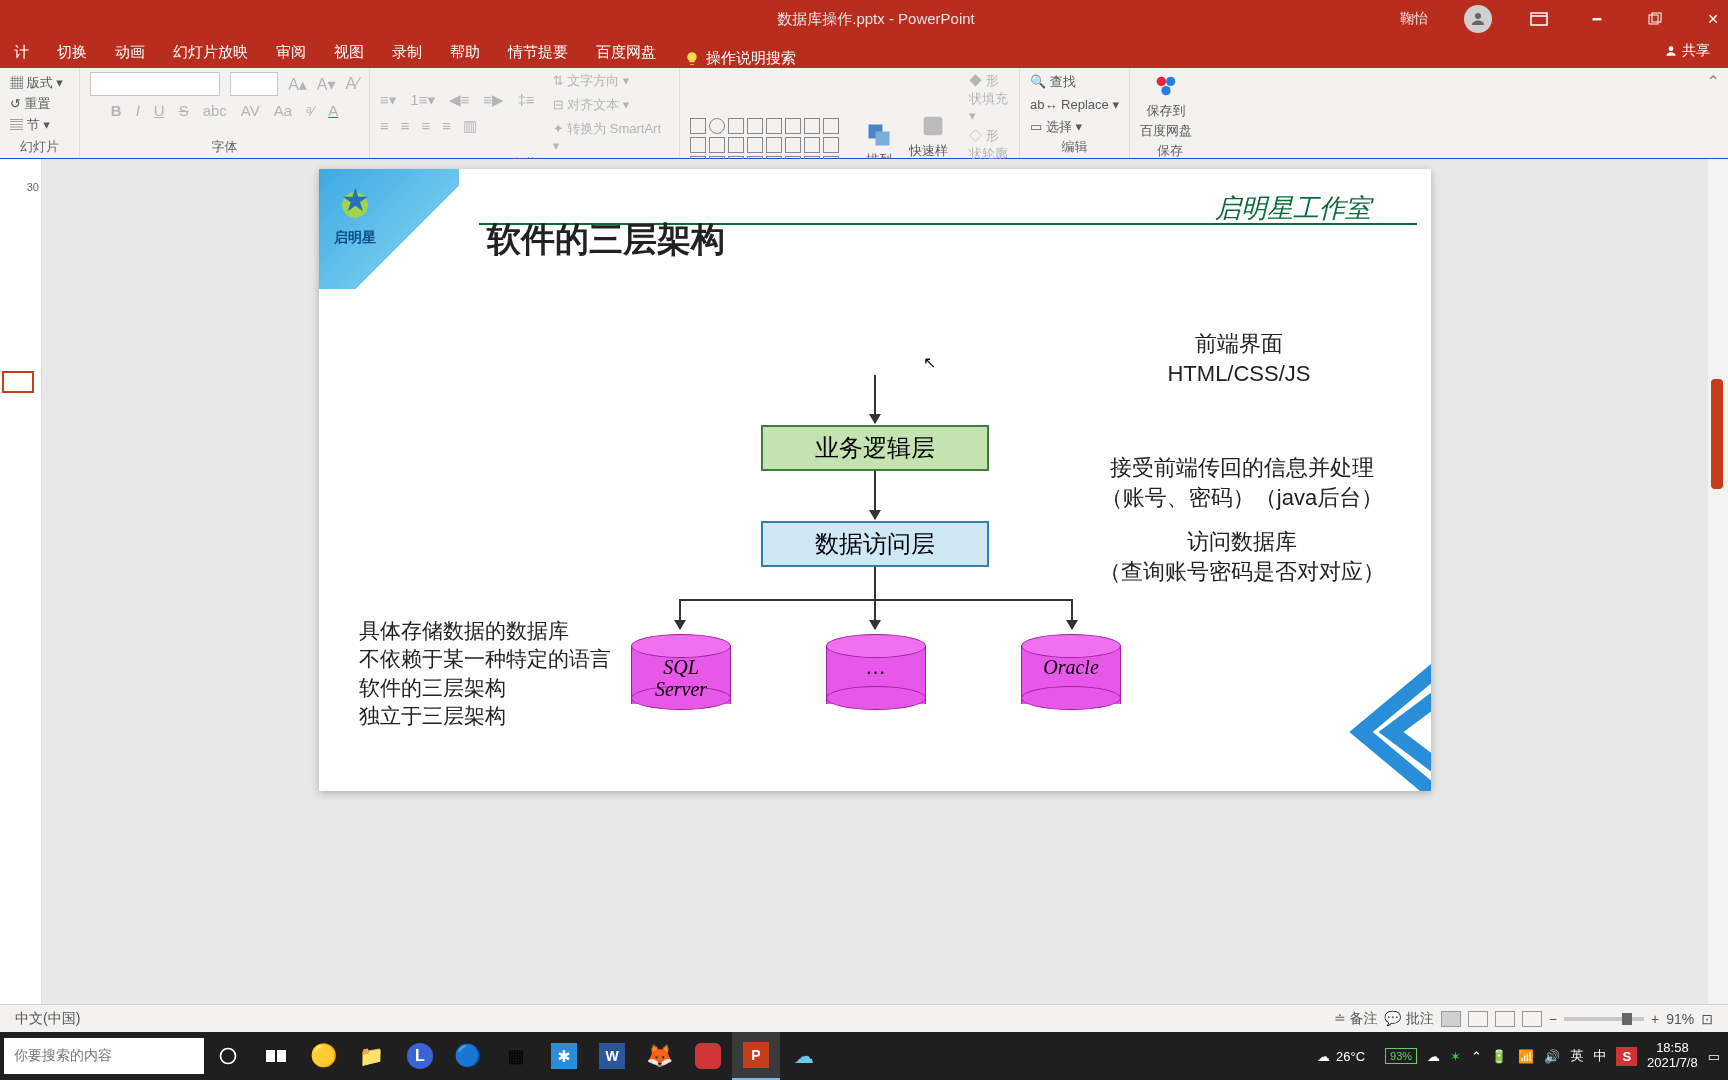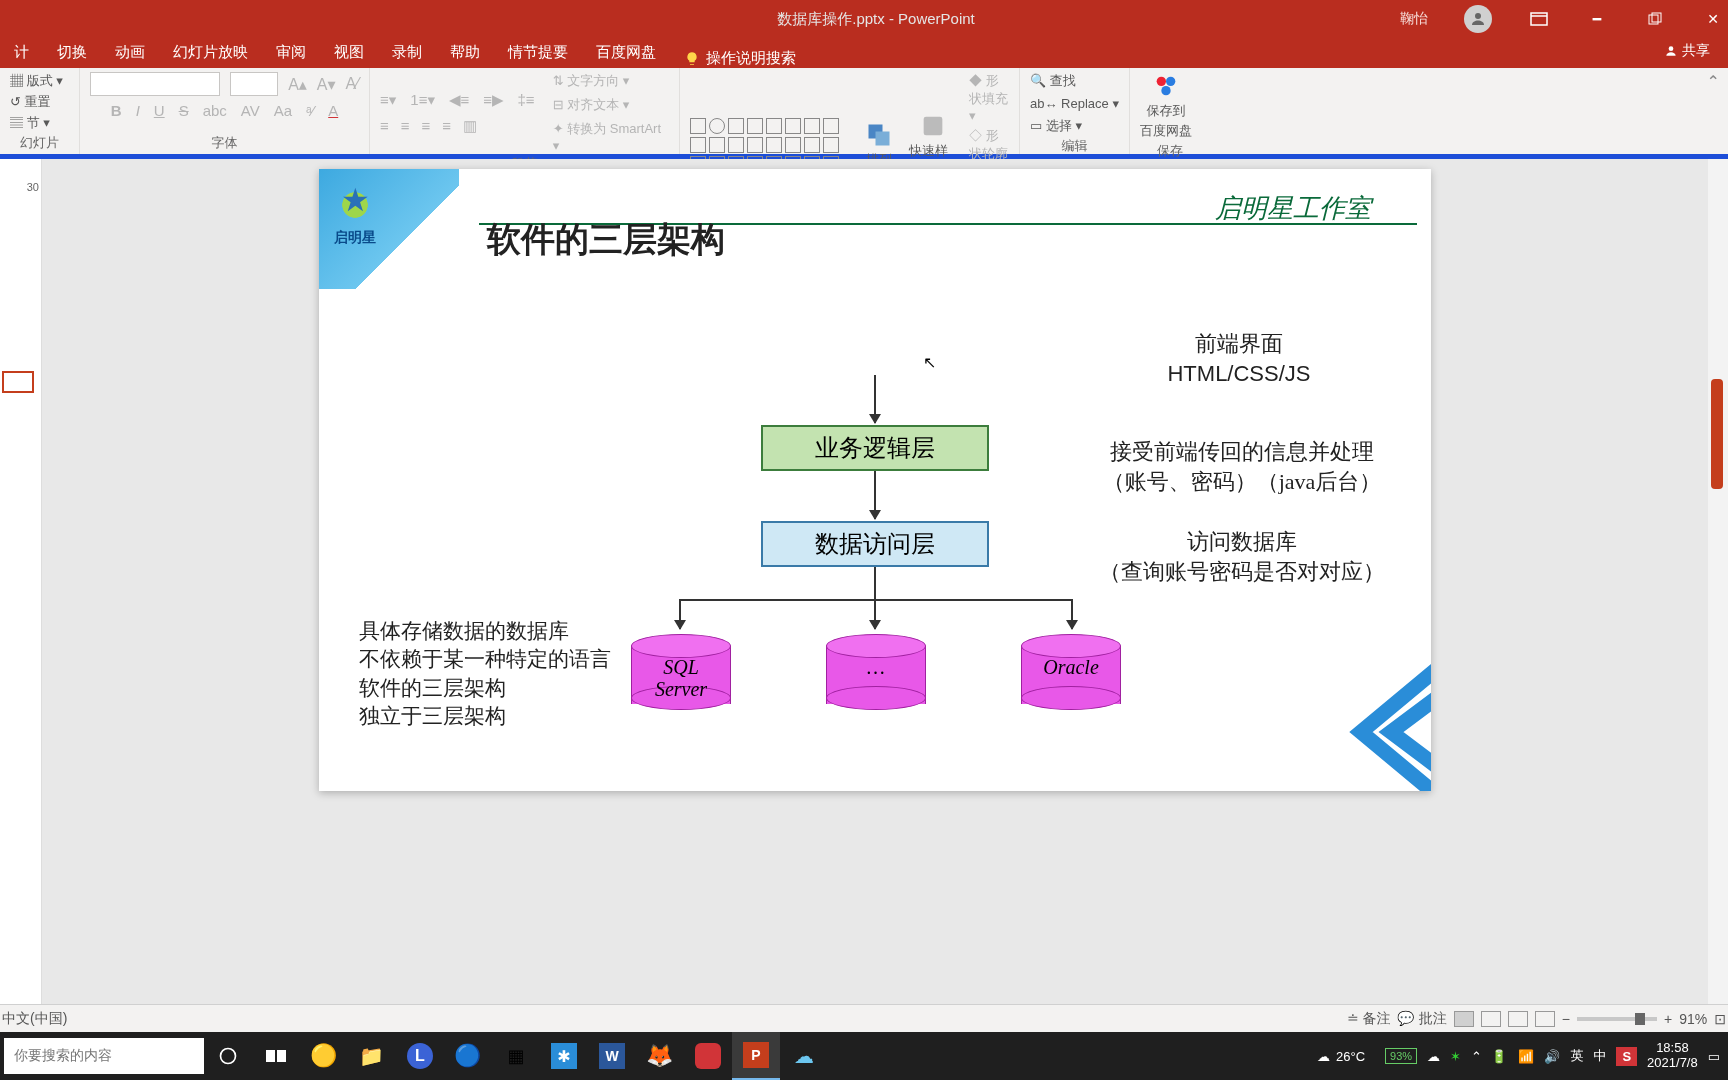--- a/index.html
+++ b/index.html
@@ -14,21 +14,21 @@
 .titlebar .user { font-size:14px; color:#f5d9d5; }
 
 
 .tabsrow { height:30px; background:#b92d1f; display:flex; align-items:flex-end; padding-left:0; color:#fff; font-size:15px; position:relative; }
 .tabsrow .tab { padding:6px 14px 6px; cursor:pointer; }
 .tabsrow .helpprompt { display:flex; align-items:center; gap:6px; margin-left:14px; }
 .tabsrow .bulb { width:16px; height:16px; }
 .tabsrow .share { position:absolute; right:18px; top:4px; font-size:14px; display:flex; align-items:center; gap:4px;}
 
 
-.ribbon { height:91px; background:#f3f2f1; border-bottom:5px solid #1d4ed8; display:flex; }
+.ribbon { height:91px; background:#f3f2f1; border-bottom:1px solid #1d4ed8; display:flex; }
 .ribbon .group { border-right:1px solid #e1dfdd; padding:4px 10px 2px; display:flex; flex-direction:column; }
 .ribbon .group .body { flex:1; display:flex; align-items:center; gap:6px; }
 .ribbon .group .label { text-align:center; font-size:13px; color:#666; padding-top:2px; }
 .ribbon .disabled { color:#b5b5b5; }
 .ribbon .fontbox { width:130px; height:24px; border:1px solid #c8c6c4; background:#fff; }
 .ribbon .sizebox { width:48px; height:24px; border:1px solid #c8c6c4; background:#fff; }
 .ribbon .stack { display:flex; flex-direction:column; gap:3px; }
 .ribbon .minirow { display:flex; gap:10px; align-items:center; }
 .ribbon .shape-gallery { display:grid; grid-template-columns:repeat(8,16px); grid-auto-rows:16px; gap:3px; }
 .ribbon .shape-gallery span { border:1px solid #888; width:16px; height:16px; }
@@ -72,32 +72,32 @@
 
 .cyl { position:absolute; width:100px; height:76px; }
 .cyl .body { width:100px; height:58px; background:#e858e8; position:absolute; top:12px; border-left:1px solid #a020a0; border-right:1px solid #a020a0;}
 .cyl .top { width:100px; height:24px; background:#f070f0; border:1px solid #a020a0; border-radius:50px/12px; position:absolute; top:0;}
 .cyl .bot { width:100px; height:24px; background:#e858e8; border:1px solid #a020a0; border-radius:50px/12px; position:absolute; bottom:0;}
 .cyl .lbl { position:absolute; width:100%; top:22px; text-align:center; font-size:20px; font-family:"Times New Roman",serif; line-height:1.1;font-style:italic;}
 .cyl1{top:465px; left:312px;} .cyl2{top:465px; left:507px;} .cyl3{top:465px; left:702px;}
 
 .desc { position:absolute; font-size:22px; color:#222; text-align:center; line-height:1.35;}
 .desc.d1{ top:160px; left:770px; width:300px;}
-.desc.d2{ top:268px; left:748px; width:350px;font-family:Liberation Serif, serif;}
+.desc.d2{ top:284px; left:748px; width:350px;}
 .desc.d3{ top:358px; left:748px; width:350px;}
 .desc.d4{ top:448px; left:40px; width:260px; text-align:left; font-size:21px;}
 
 .cursor { position:absolute; top:184px; left:604px; font-size:16px; color:#000;}
 
 
 .rscroll { width:20px; background:#f3f3f3; position:relative;}
 .rscroll .thumb{ position:absolute; top:220px; left:3px; width:12px; height:110px; background:#c43e1c; border-radius:4px;}
 
 
-.status { position:absolute; bottom:0; left:0; right:0; height:28px; background:#f3f2f1; border-top:1px solid #d0d0d0; display:flex; align-items:center; font-size:14px; color:#555; padding:0 2px;}
+.status { position:absolute; bottom:0; left:0; right:0; height:28px; background:#f3f2f1; border-top:1px solid #d0d0d0; display:flex; align-items:center; font-size:14px; color:#555; padding:0 15px;}
 .status .left{ flex:1; display:flex; gap:18px;}
 .status .right{ display:flex; align-items:center; gap:7px;}
 .status .viewbtn{ width:20px; height:16px; border:1px solid #999; }
 .status .zoom-track{ width:80px; height:4px; background:#c8c8c8; position:relative;}
 .status .zoom-track .knob{ position:absolute; top:-4px; left:58px; width:10px; height:12px; background:#666;}
 
 
 .taskbar { position:absolute; bottom:0; left:0; right:0; height:48px; background:#1f1f1f; display:flex; align-items:center; padding-left:4px; z-index:50;}
 .taskbar .search { width:200px; height:36px; background:#fff; display:flex; align-items:center; padding:0 10px; color:#777; font-size:14px;}
 .taskbar .tb-icon { width:48px; height:48px; display:flex; align-items:center; justify-content:center; }

